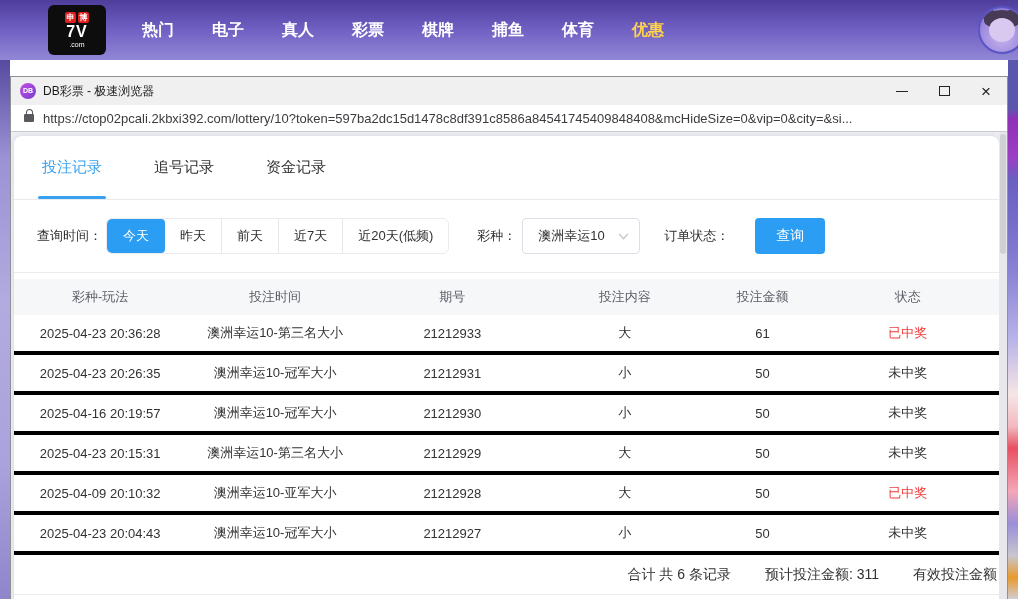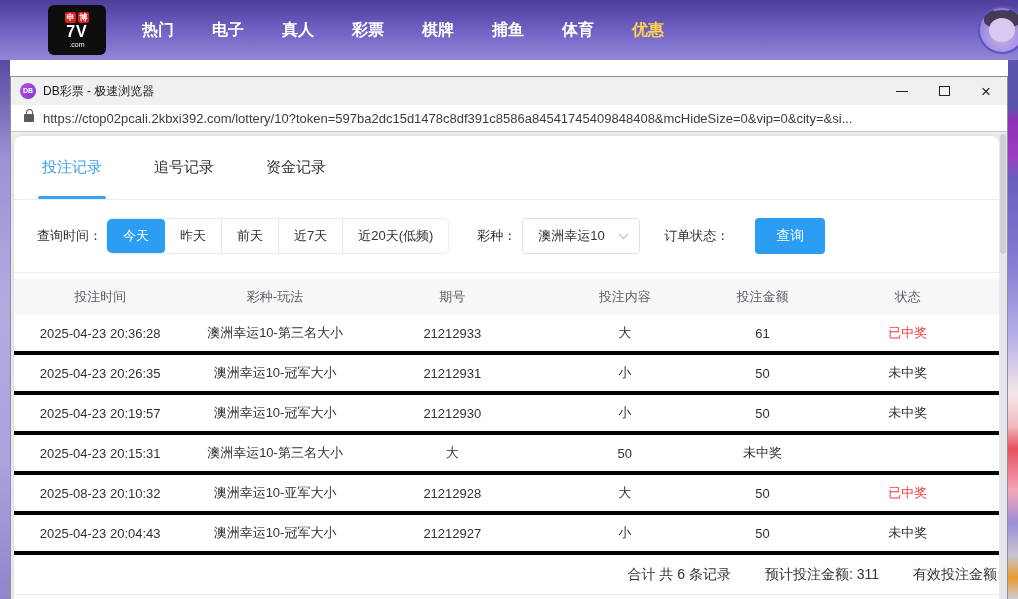--- a/index.html
+++ b/index.html
@@ -184,22 +184,22 @@
           <svg class="chev" viewBox="0 0 12 8">
               <polyline points="1,1 6,6.5 11,1" fill="none" stroke="#c0c4cc" stroke-width="1.6"></polyline>
             </svg>
         </div>
         <span class="gap24"></span>
         <span class="flabel">订单状态：</span>
         <button class="btn-query">查询</button>
       </div>
 
       <div class="trow thead">
+        <span class="tcell">彩种-玩法</span>
         <span class="tcell">投注时间</span>
-        <span class="tcell">彩种-玩法</span>
         <span class="tcell">期号</span>
         <span class="tcell">投注内容</span>
         <span class="tcell">投注金额</span>
         <span class="tcell">状态</span>
       </div>
 
       <div class="trow tbody-row">
         <span class="tcell">2025-04-23 20:36:28</span>
         <span class="tcell">澳洲幸运10-第三名大小</span>
         <span class="tcell">21212933</span>
@@ -209,36 +209,37 @@
       </div>
       <div class="trow tbody-row">
         <span class="tcell">2025-04-23 20:26:35</span>
         <span class="tcell">澳洲幸运10-冠军大小</span>
         <span class="tcell">21212931</span>
         <span class="tcell">小</span>
         <span class="tcell">50</span>
         <span class="tcell st-miss">未中奖</span>
       </div>
       <div class="trow tbody-row">
-        <span class="tcell">2025-04-23 20:19:57</span>
+        <span class="tcell">2025-04-16 20:19:57</span>
         <span class="tcell">澳洲幸运10-冠军大小</span>
         <span class="tcell">21212930</span>
         <span class="tcell">小</span>
         <span class="tcell">50</span>
         <span class="tcell st-miss">未中奖</span>
       </div>
       <div class="trow tbody-row">
         <span class="tcell">2025-04-23 20:15:31</span>
         <span class="tcell">澳洲幸运10-第三名大小</span>
+        <span class="tcell">21212929</span>
         <span class="tcell">大</span>
         <span class="tcell">50</span>
         <span class="tcell st-miss">未中奖</span>
       </div>
       <div class="trow tbody-row">
-        <span class="tcell">2025-08-23 20:10:32</span>
+        <span class="tcell">2025-04-09 20:10:32</span>
         <span class="tcell">澳洲幸运10-亚军大小</span>
         <span class="tcell">21212928</span>
         <span class="tcell">大</span>
         <span class="tcell">50</span>
         <span class="tcell st-won">已中奖</span>
       </div>
       <div class="trow tbody-row">
         <span class="tcell">2025-04-23 20:04:43</span>
         <span class="tcell">澳洲幸运10-冠军大小</span>
         <span class="tcell">21212927</span>

